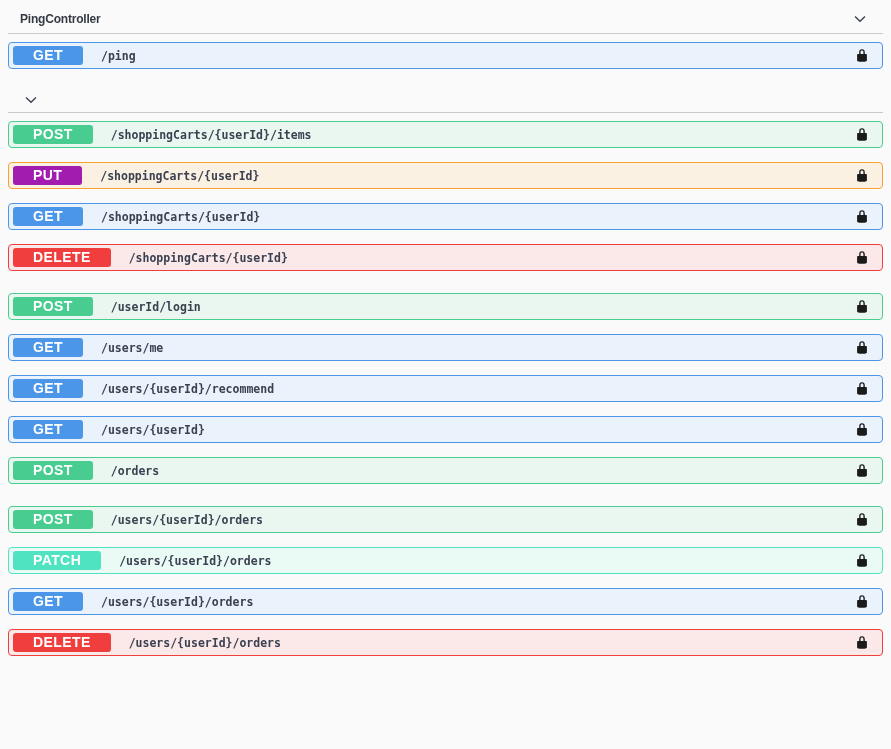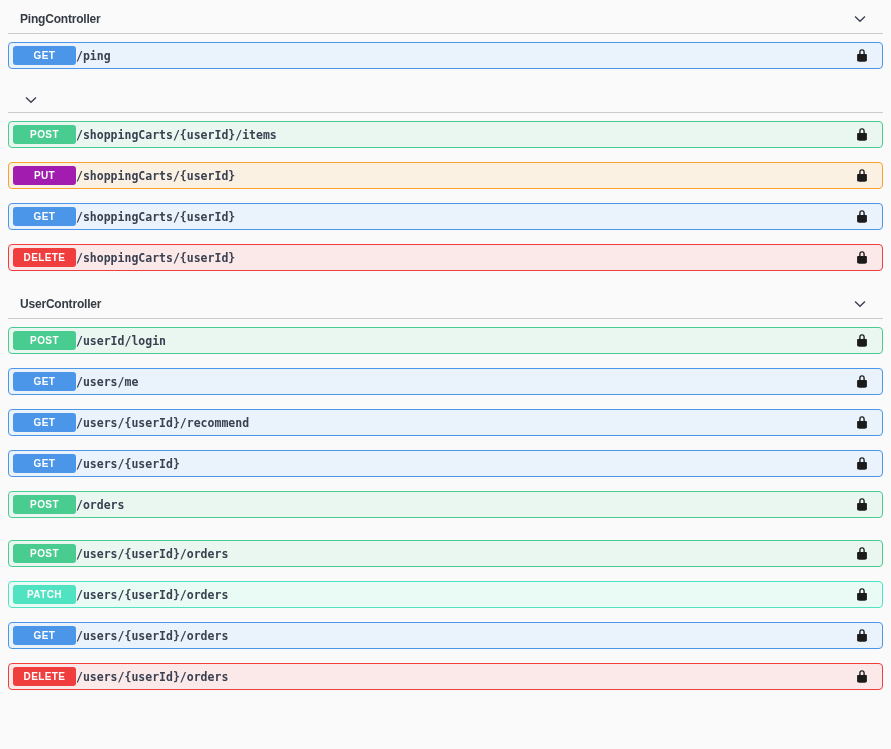--- a/index.html
+++ b/index.html
@@ -29,26 +29,27 @@
   .opblock{
     display:flex;align-items:center;
     height:27px;box-sizing:border-box;
     border:1px solid;border-radius:4px;
     margin:0 0 14px 0;
     padding:0 0 0 4px;
     cursor:pointer;
   }
   .method-badge{
     display:inline-block;min-width:63px;box-sizing:border-box;
-    height:19px;line-height:19px;padding:0 8px;
+    height:19px;line-height:19px;padding:0 20px;
     border-radius:3px;text-align:center;
-    color:#ffffff;font-size:10px;font-weight:bold;letter-spacing:.4px;
+    color:#ffffff;font-size:14px;font-weight:bold;letter-spacing:.4px;
     font-family:"Liberation Sans",sans-serif;
   }
   .path{
+    margin-left:18px;
     font-family:"DejaVu Sans Mono","Liberation Mono",monospace;
     font-weight:bold;font-size:11.5px;color:#3b4151;
     white-space:nowrap;
   }
   .lock-btn{
     margin-left:auto;margin-right:7px;
     background:none;border:none;padding:2px 6px;cursor:pointer;
     display:flex;align-items:center;
   }
   .lock-svg{display:block;fill:#1b1b1b;}
@@ -124,28 +125,20 @@
     <button class="lock-btn">
       <svg class="lock-svg" width="14" height="15" viewBox="0 0 20 20">
         <path d="M15.8 8H14V5.6C14 2.703 12.665 1 10 1 7.334 1 6 2.703 6 5.6V8H4c-.553 0-1 .646-1 1.199V17c0 .549.428 1.139.951 1.307l1.197.387C5.672 18.861 6.55 19 7.1 19h5.8c.549 0 1.428-.139 1.951-.307l1.196-.387c.524-.167.953-.757.953-1.306V9.199C17 8.646 16.352 8 15.8 8zM12 8H8V5.199C8 3.754 8.797 3 10 3c1.203 0 2 .754 2 2.199V8z"></path>
       </svg>
     </button>
   </div>
 </div>
   </div>
 
   <div class="section">
-    <div class="tag-header">
-      <h3 class="tag-title">UserController</h3>
-      <button class="expand-btn">
-        <svg class="chevron-svg" width="18" height="18" viewBox="0 0 20 20">
-          <path d="M4.5 7.2 L10 12.6 L15.5 7.2" fill="none" stroke="#3b4151" stroke-width="1.5"></path>
-        </svg>
-      </button>
-    </div>
     <div class="endpoints">
   <div class="opblock" style="border-color: rgb(73, 204, 144); background: rgb(234, 247, 241);">
     <span class="method-badge" style="background: rgb(73, 204, 144);">POST</span>
     <span class="path">/userId/login</span>
     <button class="lock-btn">
       <svg class="lock-svg" width="14" height="15" viewBox="0 0 20 20">
         <path d="M15.8 8H14V5.6C14 2.703 12.665 1 10 1 7.334 1 6 2.703 6 5.6V8H4c-.553 0-1 .646-1 1.199V17c0 .549.428 1.139.951 1.307l1.197.387C5.672 18.861 6.55 19 7.1 19h5.8c.549 0 1.428-.139 1.951-.307l1.196-.387c.524-.167.953-.757.953-1.306V9.199C17 8.646 16.352 8 15.8 8zM12 8H8V5.199C8 3.754 8.797 3 10 3c1.203 0 2 .754 2 2.199V8z"></path>
       </svg>
     </button>
   </div>

